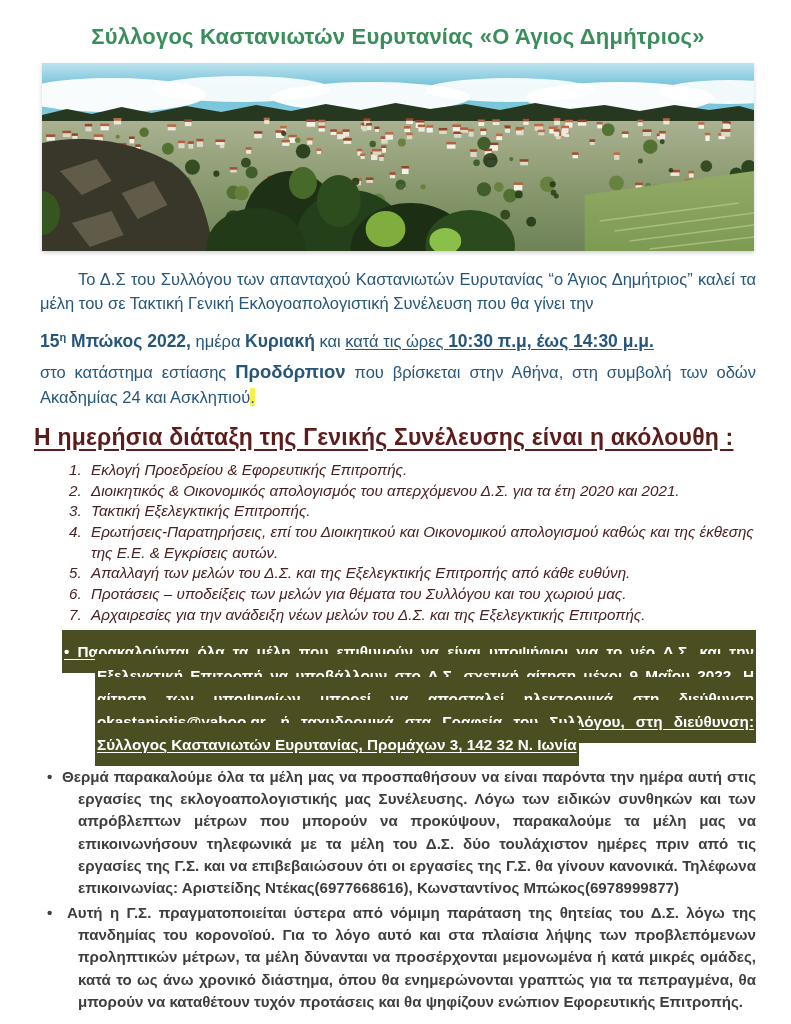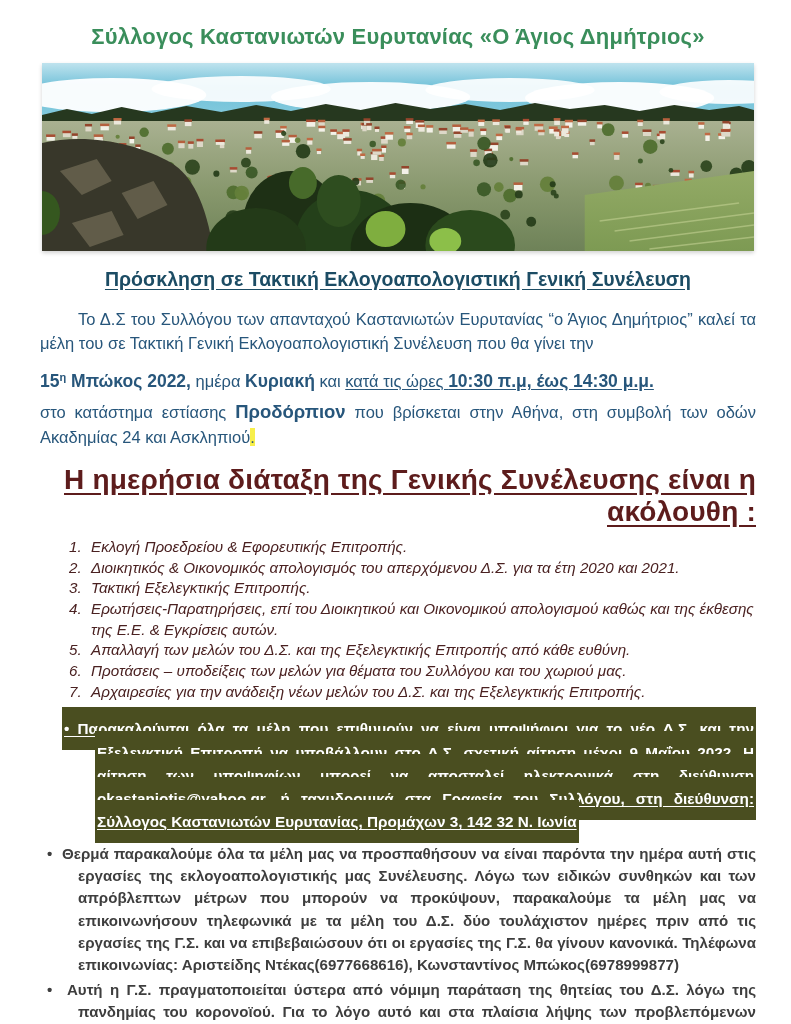--- a/index.html
+++ b/index.html
@@ -20,22 +20,22 @@
     font-size:16.5px;line-height:1.45;}
   .dateline{margin:1px 0 0;color:var(--body-navy,#27567b);font-size:16.5px;line-height:1.45;}
   .venue{margin:5px 0 0;text-align:justify;color:var(--body-navy,#27567b);font-size:16.5px;line-height:1.45;}
   .b{font-weight:bold;}
   .lg{font-size:17.5px;}
   .u{text-decoration:underline;text-underline-offset:2px;}
   sup.b{font-weight:bold;font-size:11px;}
   .venue-name{font-weight:bold;font-size:18.5px;}
   .hl-yellow{background:var(--highlight-yellow,#f7ef4a);}
 
-  .agenda-heading{margin:14px 0 0 -6px;color:var(--agenda-maroon,#5d1c1c);font-size:28px;
-    font-weight:bold;text-decoration:underline;text-underline-offset:4px;letter-spacing:.2px;text-align:right;}
+  .agenda-heading{margin:14px 0 0 -6px;color:var(--agenda-maroon,#5d1c1c);font-size:23px;
+    font-weight:bold;text-decoration:underline;text-underline-offset:4px;letter-spacing:.2px;}
   ol.agenda{margin:9px 0 0;padding-left:46px;color:#4a2121;font-style:italic;
     font-size:15.2px;line-height:1.36;}
   ol.agenda li{padding-left:5px;font-style:italic;}
 
   .candidacy{margin:15px 0 0 22px;text-align:justify;font-size:15.3px;font-weight:bold;
     line-height:1.52;padding-left:33px;text-indent:-33px;}
   .candidacy .olive{background:var(--highlight-olive,#4a4e20);color:#ffffff;
     text-decoration:underline;text-underline-offset:2px;padding:13px 2px;
     -webkit-box-decoration-break:clone;box-decoration-break:clone;}
 
@@ -455,21 +455,20 @@
         <ellipse cx="430" cy="182" rx="45" ry="35" fill="#2b4a1d"></ellipse>
         <ellipse cx="298" cy="138" rx="22" ry="26" fill="#2e4d1f"></ellipse>
         <ellipse cx="395,0" cy="150" rx="18" ry="22" fill="#35571f"></ellipse>
         <ellipse cx="345" cy="166" rx="20" ry="18" fill="#7fae3f"></ellipse>
         <ellipse cx="405" cy="178" rx="16" ry="13" fill="#8cbf49"></ellipse>
         <ellipse cx="262" cy="120" rx="14" ry="16" fill="#476a2a"></ellipse>
       </g>
     </svg>
   </div>
 
-  <h2 class="invite-heading">Πρόσκληση σε Τακτική Εκλογοαπολογιστική Γενική Συνέλευση</h2>
 
   <p class="intro"><span>Το Δ.Σ του Συλλόγου των απανταχού Καστανιωτών Ευρυτανίας “ο Άγιος Δημήτριος” καλεί τα μέλη του σε Τακτική Γενική Εκλογοαπολογιστική Συνέλευση που θα γίνει την</span></p>
 
   <p class="dateline"><span class="b lg">15</span><sup class="b">η</sup><span class="b lg"> Μπώκος 2022,</span><span> ημέρα </span><span class="b lg">Κυριακή</span><span> και </span><span class="u">κατά τις ώρες </span><span class="b lg u">10:30 π.μ, έως 14:30 μ.μ.</span></p>
 
   <p class="venue"><span>στο κατάστημα εστίασης </span><span class="venue-name">Προδόρπιον</span><span> που βρίσκεται στην Αθήνα, στη συμβολή των οδών Ακαδημίας 24 και Ασκληπιού</span><span class="hl-yellow">.</span></p>
 
   <h3 class="agenda-heading">Η ημερήσια διάταξη της Γενικής Συνέλευσης είναι η ακόλουθη :</h3>
 
   <ol class="agenda">

